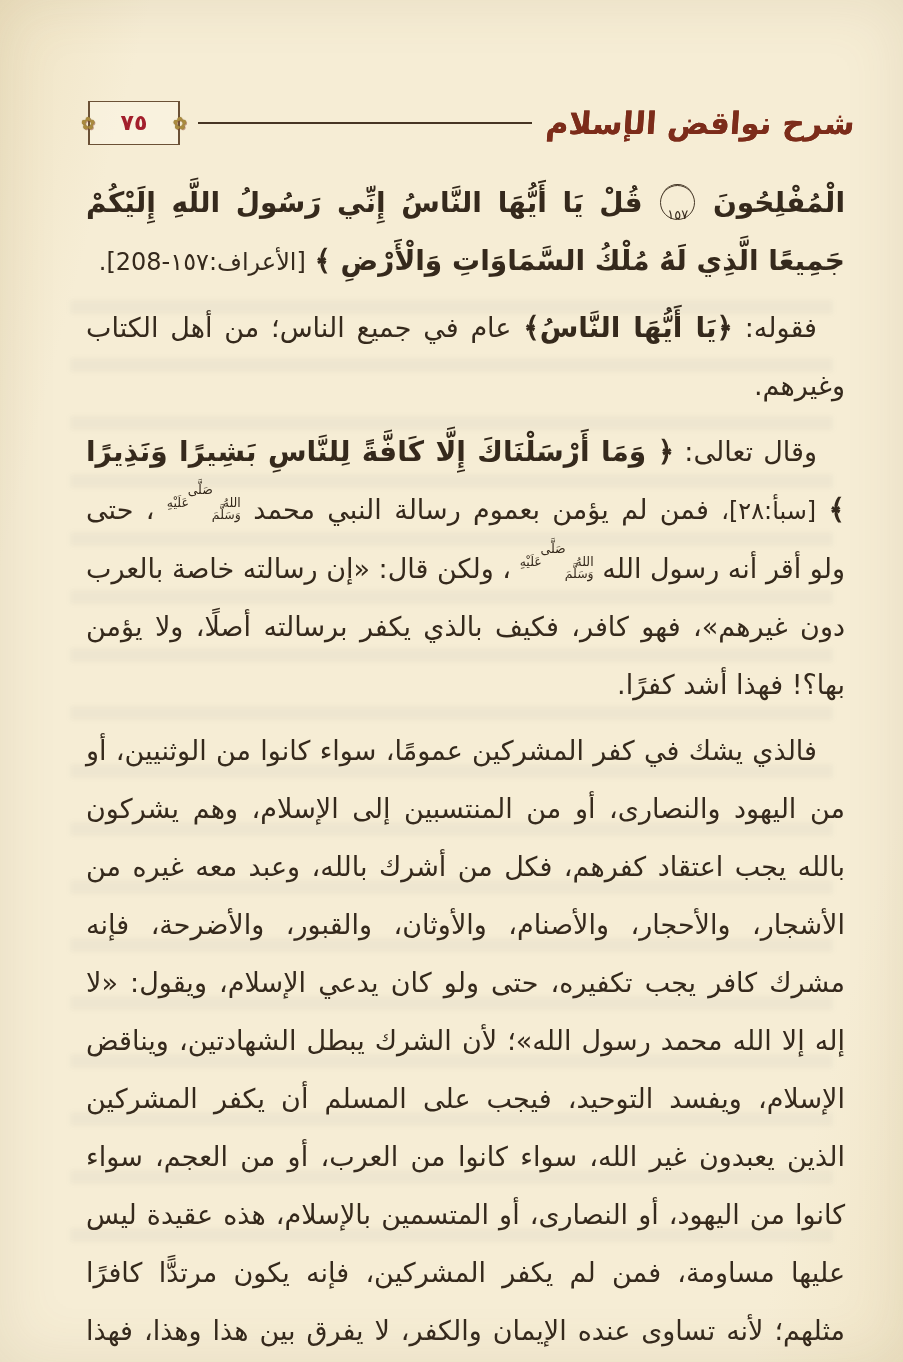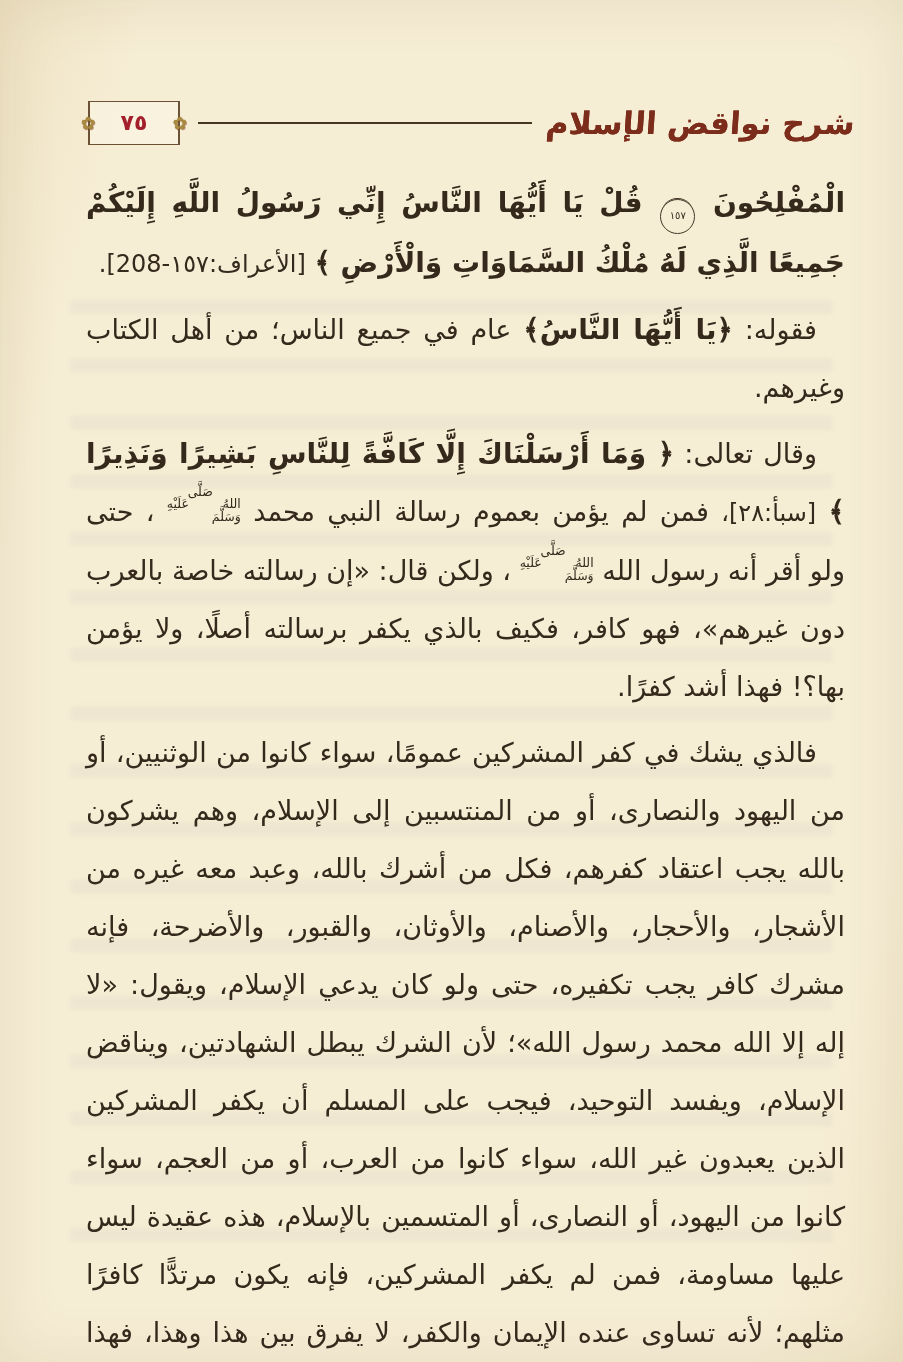--- a/index.html
+++ b/index.html
@@ -66,24 +66,24 @@
     padding:20px 58px 0 86px;
     font-size:27px;
     line-height:58px;
     text-align:justify;
   }
   .content p{margin:0 0 8px;text-indent:28px;}
   .content p.no-indent{text-indent:0;}
   .quran{font-weight:bold;font-size:28px;}
   .ref{font-size:24px;font-weight:normal;}
   .ayah-num{
-    display:inline-flex;align-items:center;justify-content:center;
+    display:inline-flex;align-items:flex-start;justify-content:center;
     width:33px;height:33px;
     border:1.7px solid #443626;border-radius:50%;
-    font-size:10px;font-weight:normal;
+    font-size:13px;font-weight:normal;
     vertical-align:-7px;
     margin:0 3px;
     box-shadow:0 -2px 0 -1px #443626;
   }
   .salawat{
     font-size:12.5px;
     line-height:1;
     display:inline-block;
     max-width:74px;
     vertical-align:baseline;

